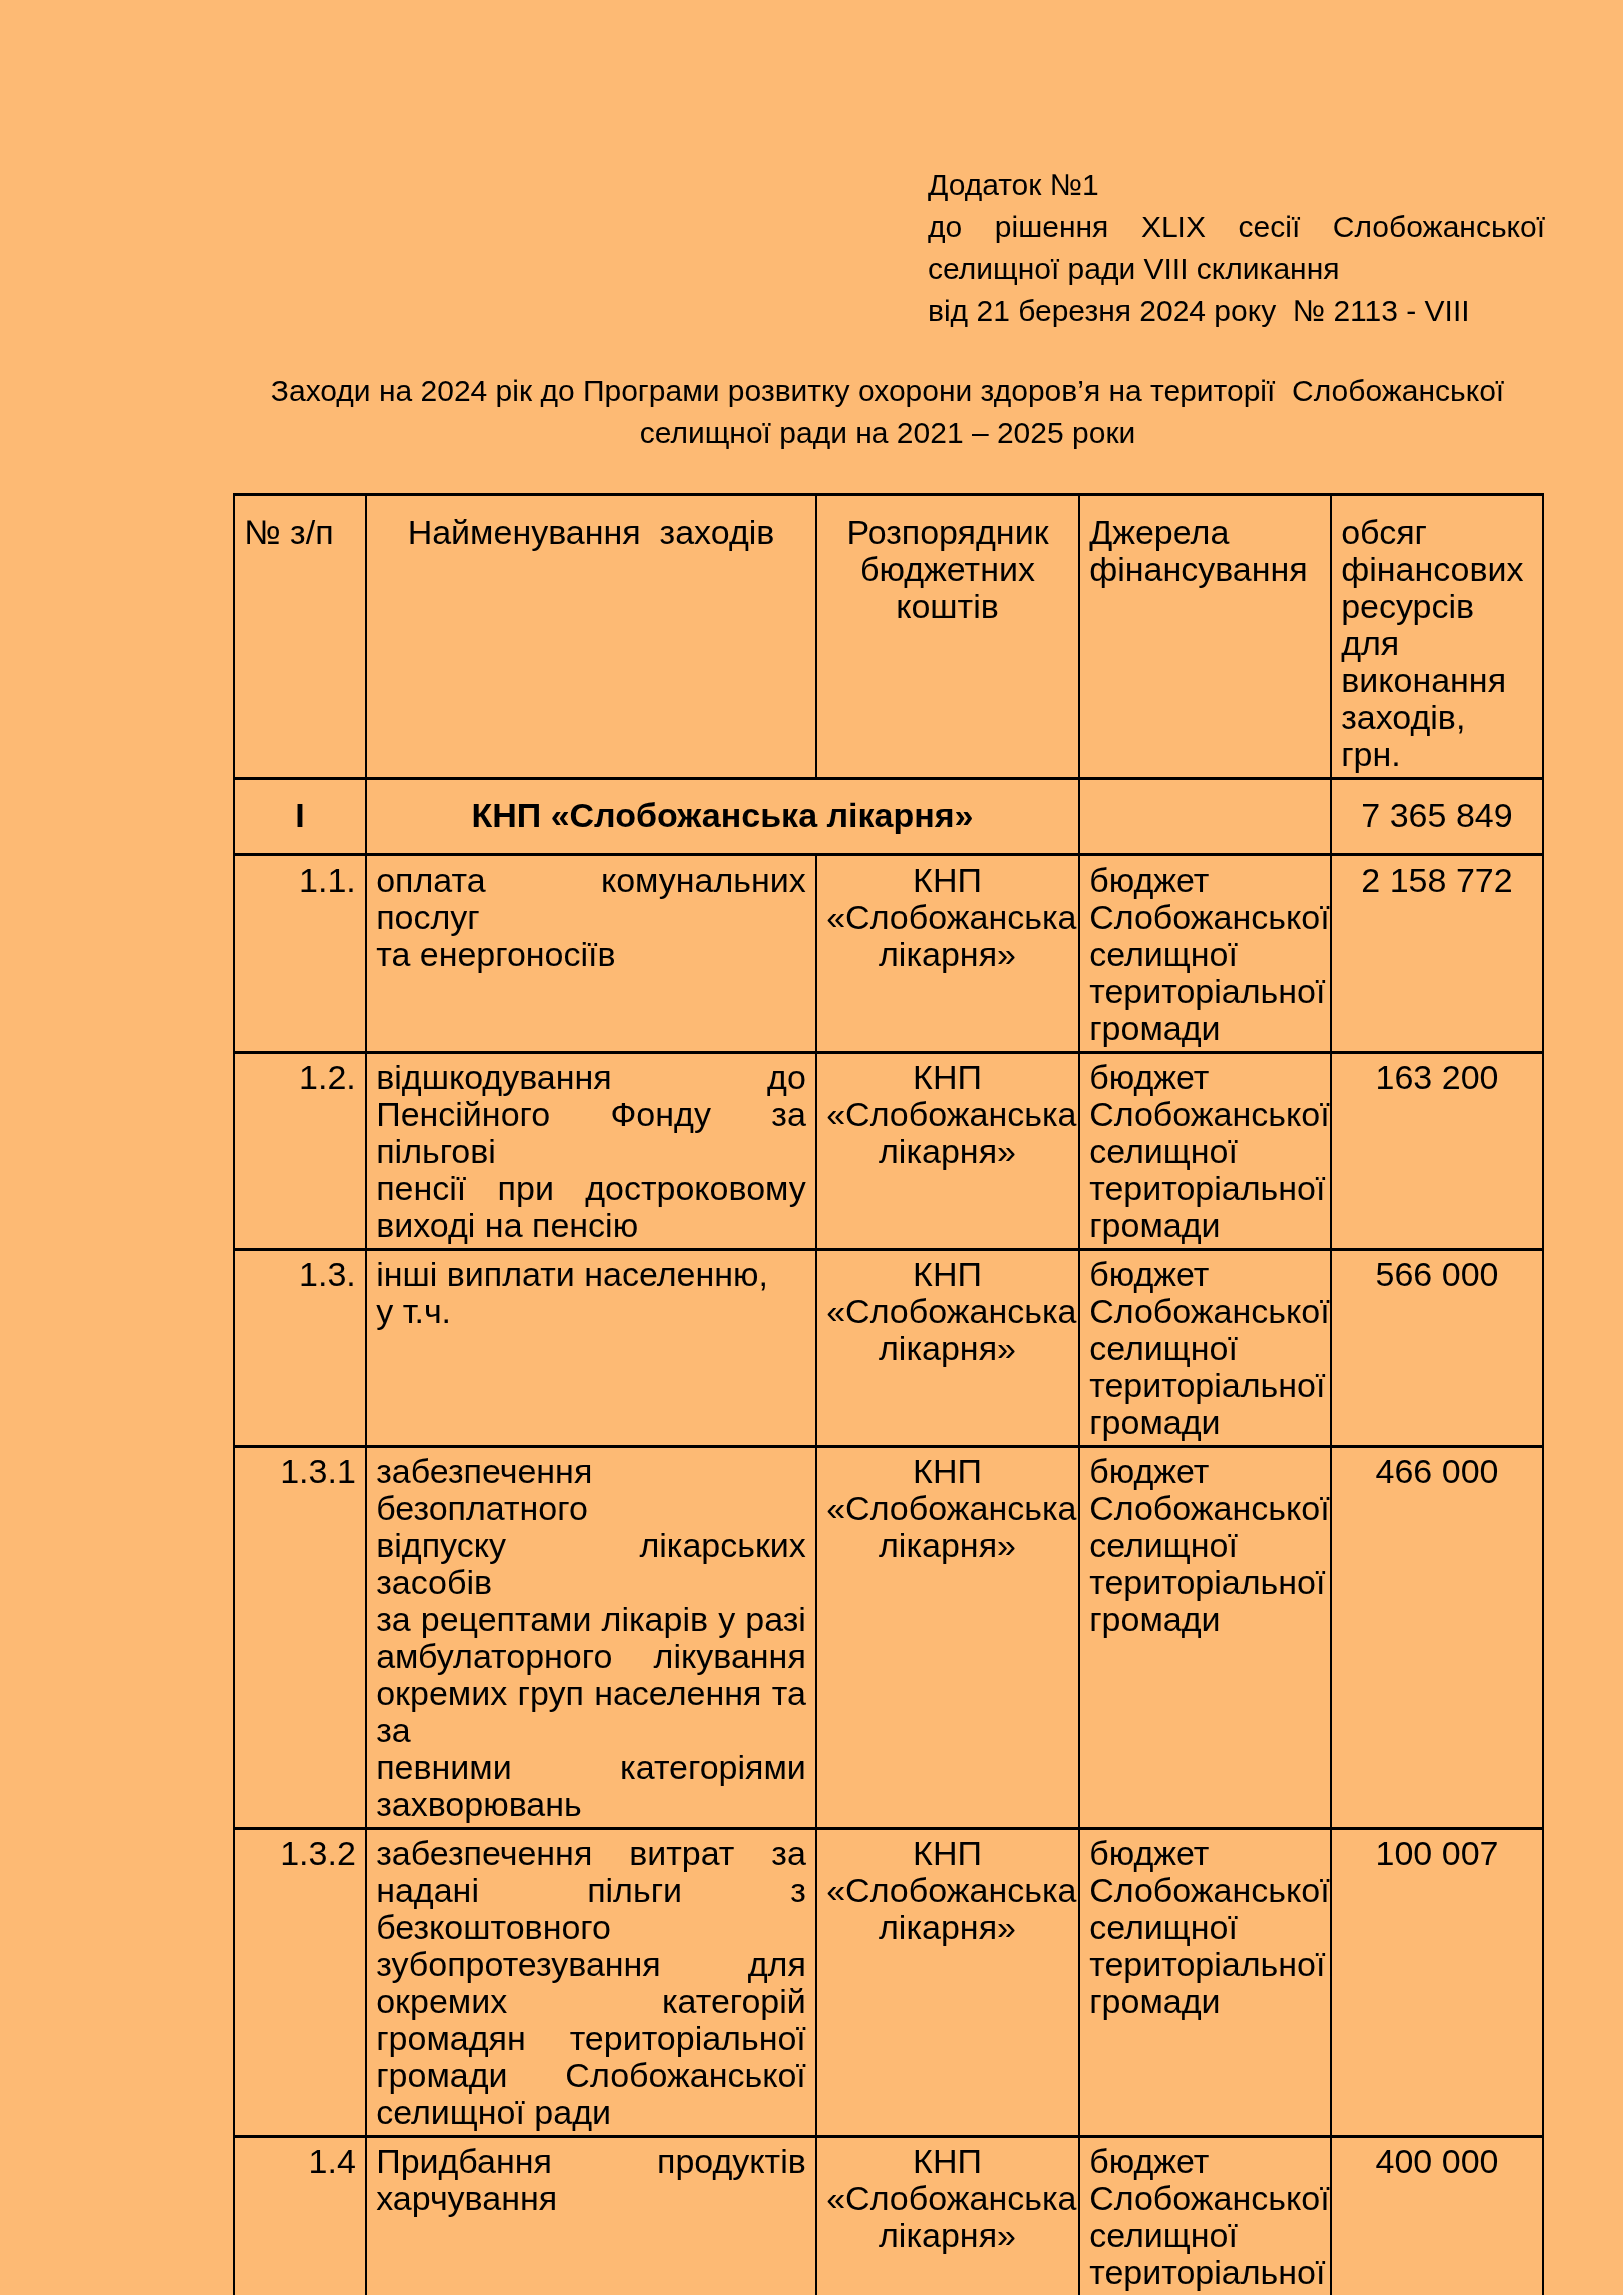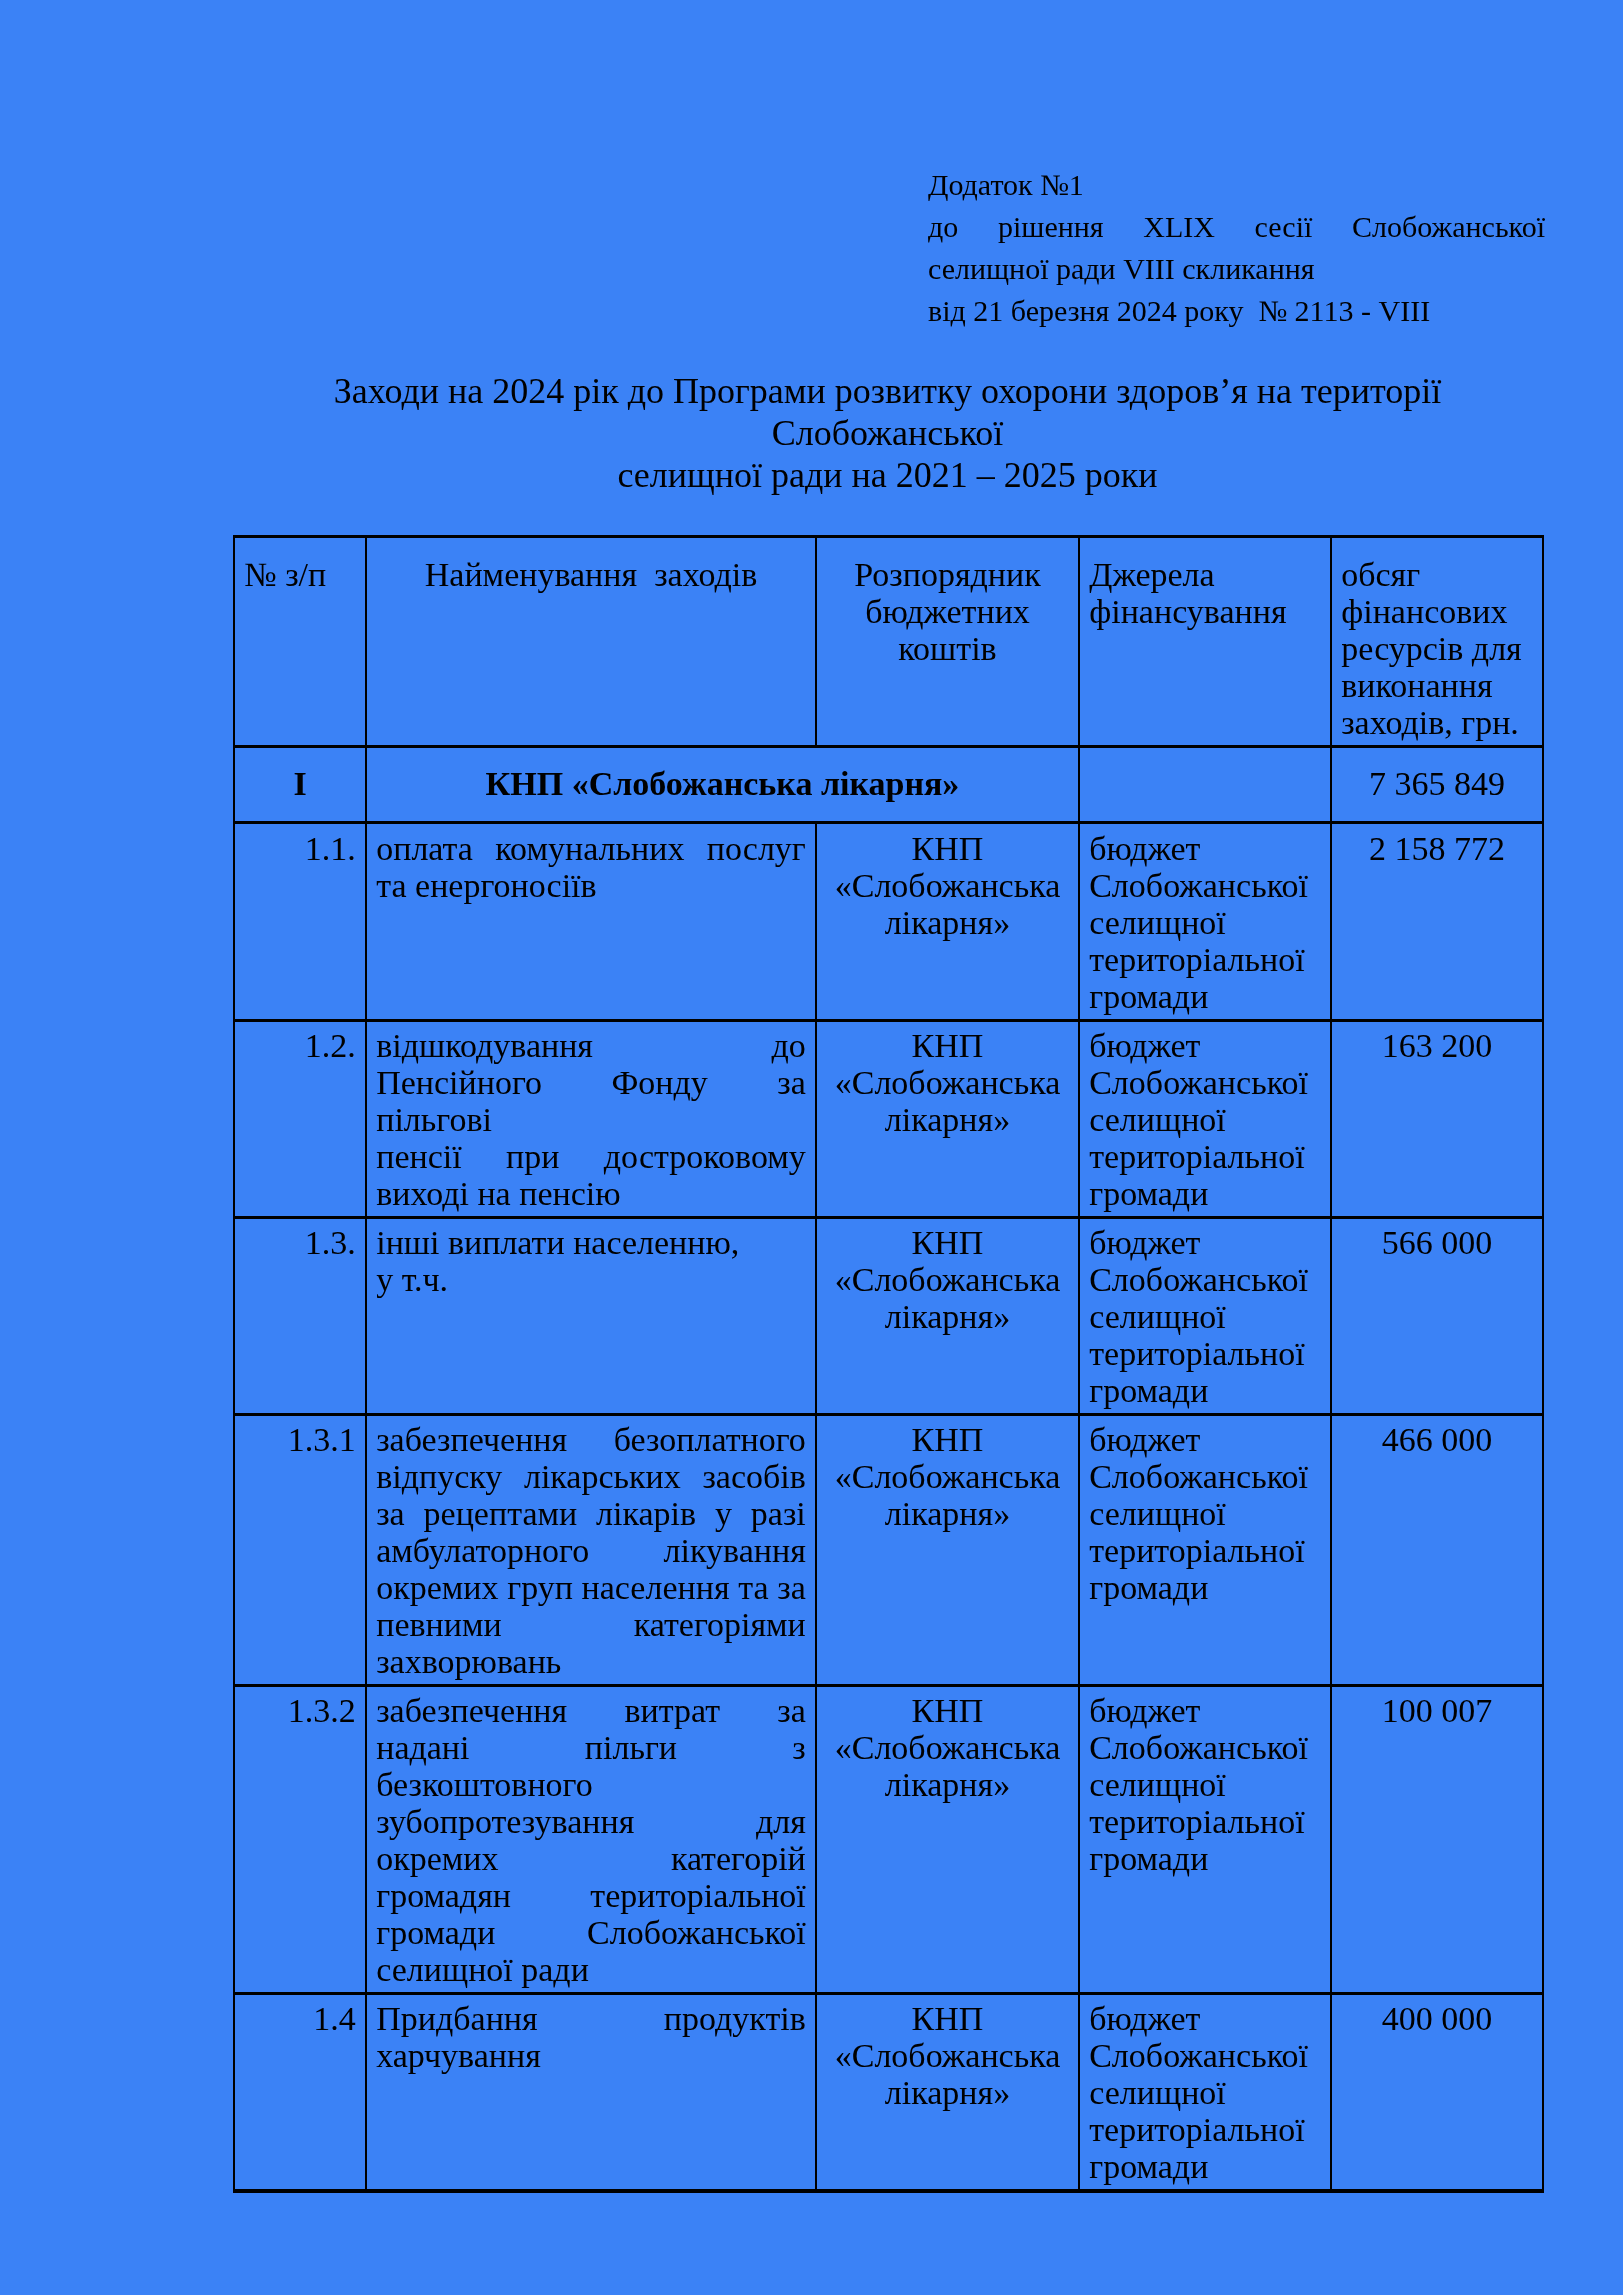--- a/index.html
+++ b/index.html
@@ -1,21 +1,21 @@
 <!DOCTYPE html>
 <html style="font-size:10.5px"><head>
 <meta charset="utf-8">
 <style>
   html, body { margin: 0; padding: 0; background: #fff; }
   .page {
     width: 1623px;
     height: 2295px;
-    background: #3b82f6;
+    background: #fdba74;
     color: #000000;
-    font-family: Liberation Serif, serif;
+    font-family: Liberation Sans, sans-serif;
     position: relative;
     overflow: hidden;
   }
   .content {
     padding-top: 164px;
     padding-left: 233px;
     width: 1309px;
   }
   .ln { white-space: pre-wrap; }
   .stretch { text-align: justify; text-align-last: justify; }
@@ -24,21 +24,21 @@
     margin-left: 695px;
     width: 617px;
     font-size: 30px;
     line-height: 42px;
     text-align: left;
   }
   .doc-title {
     margin-top: 38px;
     width: 1309px;
     text-align: center;
-    font-size: 36px;
+    font-size: 30px;
     line-height: 42px;
   }
 
   table.measures {
     margin-top: 39px;
     border-collapse: collapse;
     table-layout: fixed;
     width: 1309px;
     border: 2px solid #000;
     border-bottom-width: 4.6px;

